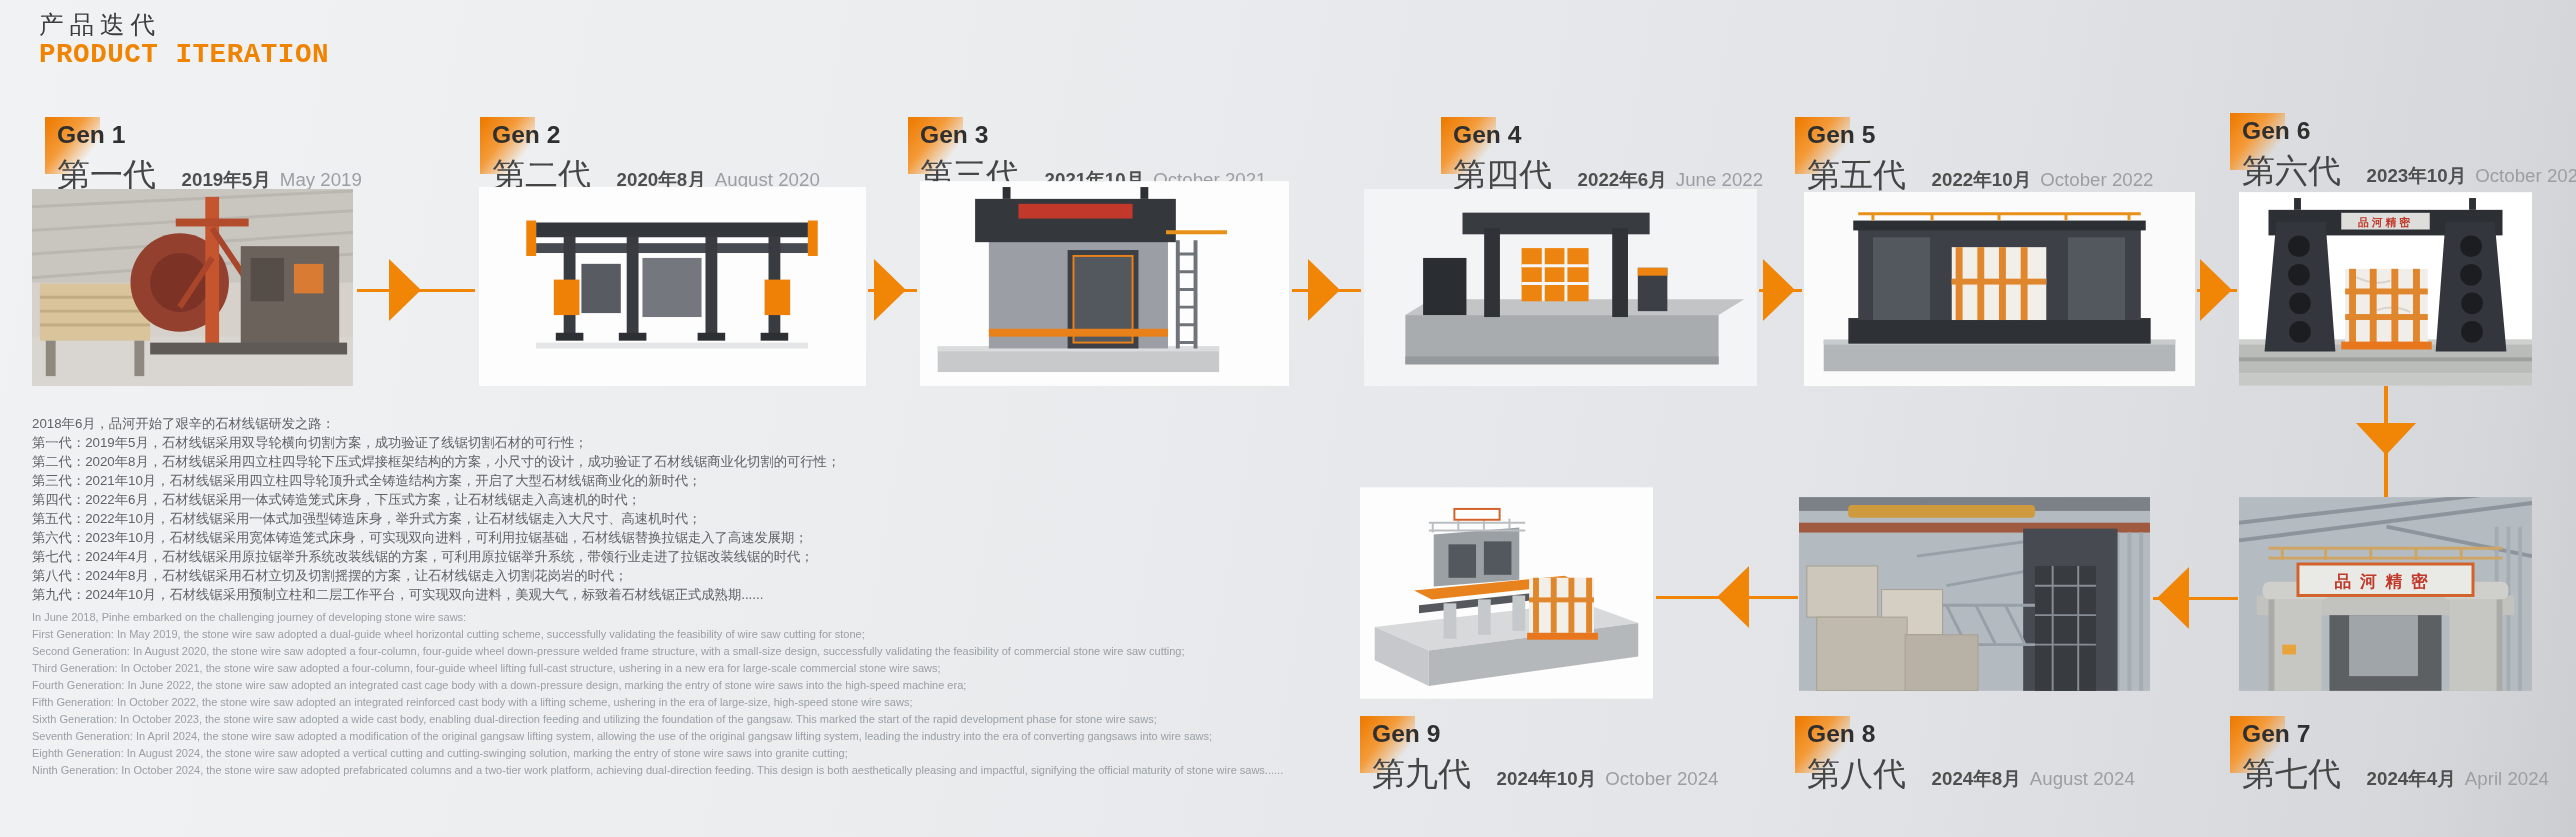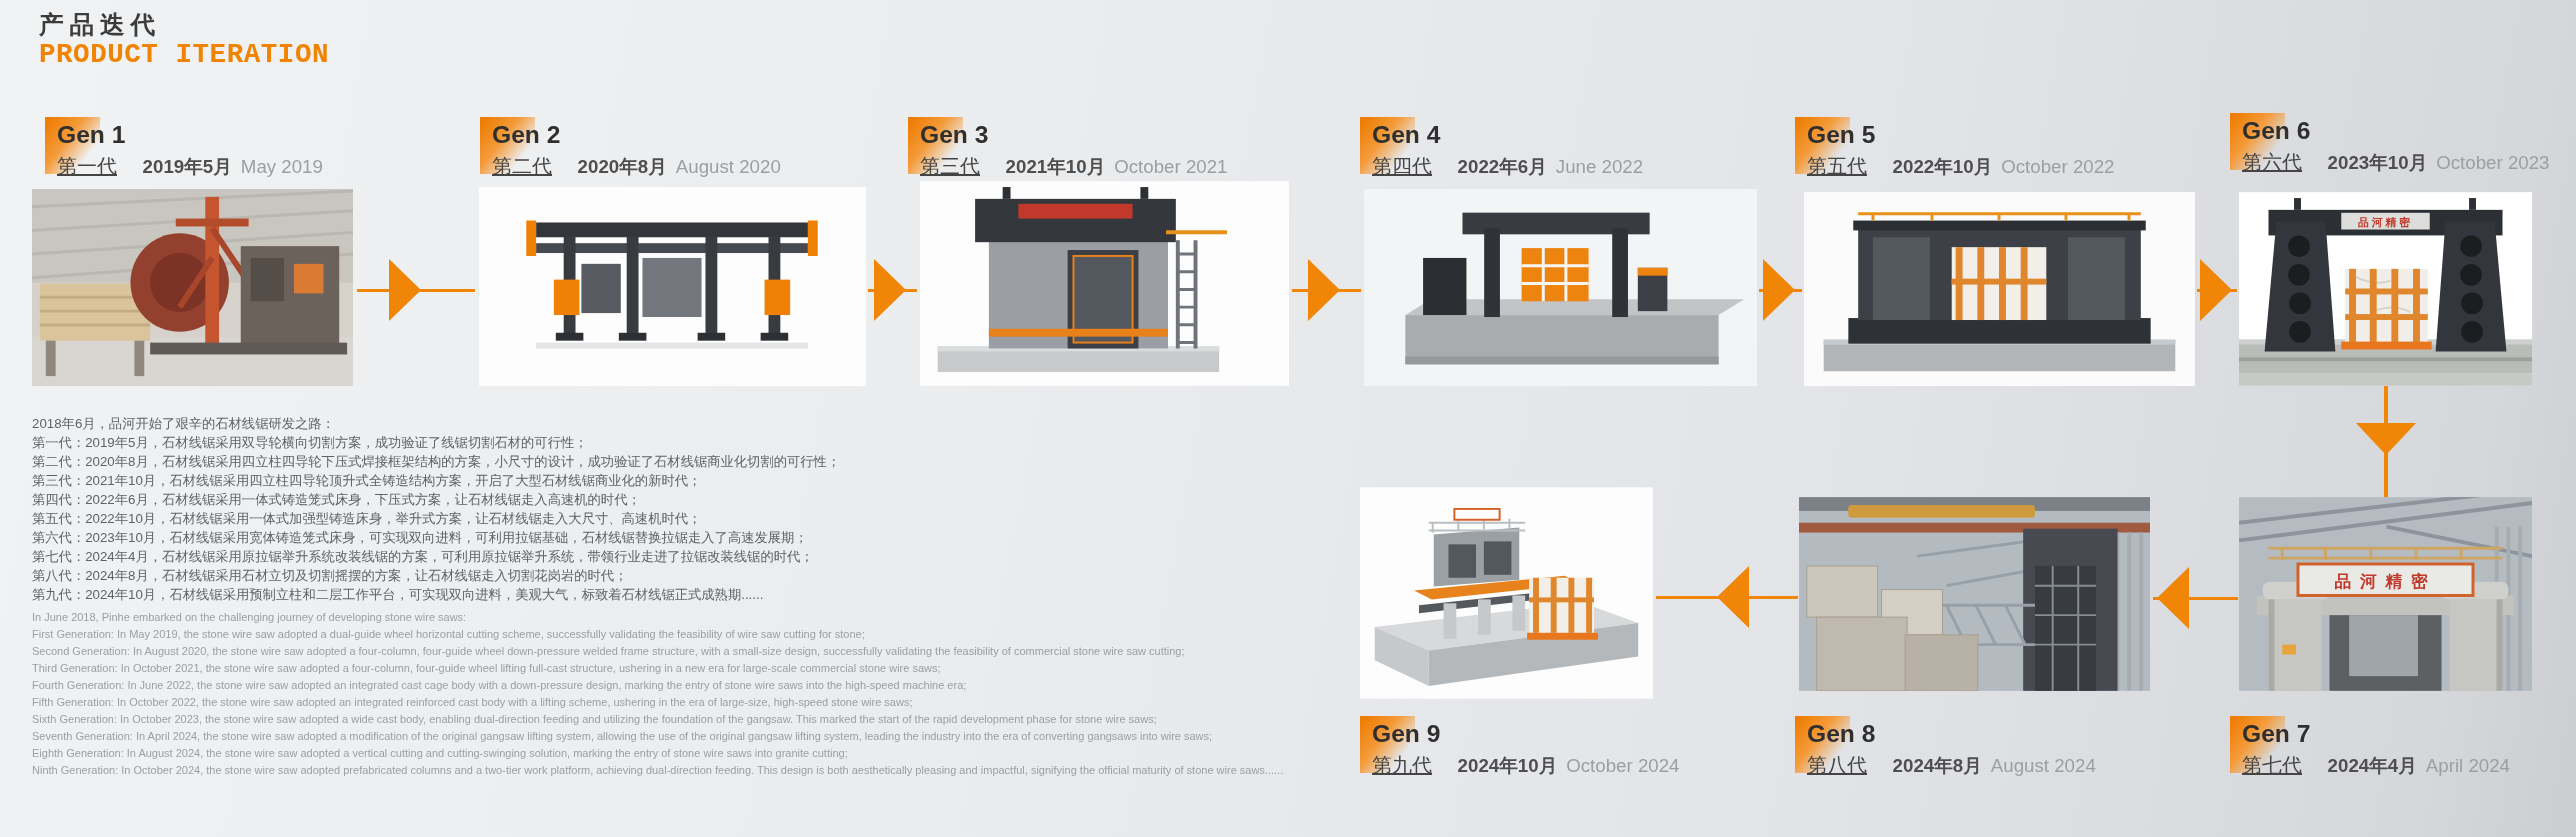--- a/index.html
+++ b/index.html
@@ -2,29 +2,29 @@
 <html><head>
 <meta charset="utf-8">
 <style>
   html,body{margin:0;padding:0;}
   .canvas{
     position:relative; width:2576px; height:838px; overflow:hidden;
     background:linear-gradient(100deg,#f1f2f3 0%,#eaecee 38%,#e2e4e7 70%,#d5d7da 94%,#cbcdd0 100%);
     font-family:"Liberation Sans", sans-serif;
   }
   
-  .title-cn{position:absolute;left:39px;top:7.9px;font-size:24.6px;font-weight:bold;color:#3c3c3c;letter-spacing:5.9px;}
+  .title-cn{position:absolute;left:39px;top:7.9px;font-size:24.6px;font-weight:normal;color:#3c3c3c;letter-spacing:5.9px;}
   .title-en{position:absolute;left:39px;top:39px;font-size:27.6px;font-weight:bold;color:#f08300;letter-spacing:0.5px;font-family:Liberation Mono, monospace;}
   
   .gen-label{position:absolute;white-space:nowrap;}
   .chip{position:absolute;left:-11.8px;top:-3px;width:55px;height:57px;
         background:linear-gradient(128deg,#ee7d04 6%,#f49b3a 40%,rgba(244,155,58,0) 74%);}
   .gen-en{position:relative;font-size:24.6px;font-weight:bold;color:#2f2f2f;line-height:29.5px;}
   .gen-row{position:relative;margin-top:3px;display:flex;align-items:baseline;}
-  .gen-cn{font-size:20px;color:#454545;text-decoration:underline;}
+  .gen-cn{font-size:33px;color:#454545;}
   .date-cn{font-size:18.7px;font-weight:bold;color:#4f4f4f;margin-left:25.6px;}
   .date-en{font-size:18.7px;color:#9b9fa3;margin-left:8.9px;text-align:center;}
   
   .img-panel{position:absolute;overflow:hidden;}
   .img-panel svg{display:block;width:100%;height:100%;}
   
   .h-arrow{position:absolute;height:63px;}
   .h-arrow .line{position:absolute;left:0;right:0;top:29.5px;height:3.9px;background:#f08506;}
   .tri-r{position:absolute;top:0;width:0;height:0;border-top:31.5px solid transparent;border-bottom:31.5px solid transparent;border-left:32px solid #f08506;}
   .tri-l{position:absolute;top:0;width:0;height:0;border-top:31.5px solid transparent;border-bottom:31.5px solid transparent;border-right:32px solid #f08506;}
@@ -62,21 +62,21 @@
   </div>
   <div class="gen-label" style="left:920px;top:120px">
     <div class="chip"></div>
     <div class="gen-en">Gen 3</div>
     <div class="gen-row">
         <span class="gen-cn">第三代</span>
         <span class="date-cn">2021年10月</span>
         <span class="date-en">October 2021</span>
       </div>
   </div>
-  <div class="gen-label" style="left:1372px;top:120px">
+  <div class="gen-label" style="left:1453px;top:120px">
     <div class="chip"></div>
     <div class="gen-en">Gen 4</div>
     <div class="gen-row">
         <span class="gen-cn">第四代</span>
         <span class="date-cn">2022年6月</span>
         <span class="date-en">June 2022</span>
       </div>
   </div>
   <div class="gen-label" style="left:1807px;top:120px">
     <div class="chip"></div>

